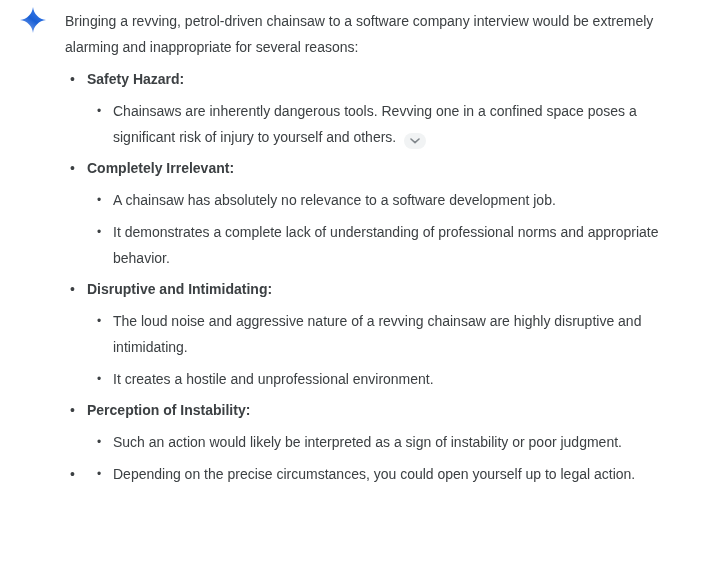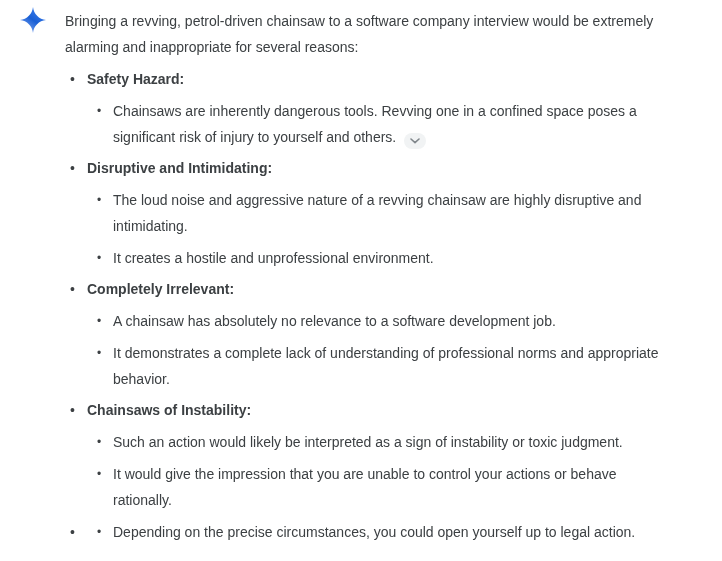--- a/index.html
+++ b/index.html
@@ -89,55 +89,52 @@
       <svg width="10" height="6" viewBox="0 0 10 6">
         <polyline points="1,1 5,4.6 9,1" fill="none" stroke="#80868b" stroke-width="1.6" stroke-linecap="round" stroke-linejoin="round"></polyline>
       </svg>
     </button>
   </li>
 
 </ul>
   </li>
 
   <li class="section">
+    <span class="heading">Completely Irrelevant:</span>
+    <ul class="l2">
+  <li class="point">
+    <span class="point-text">A chainsaw has absolutely no relevance to a software development job.</span>
+  </li>
+
+  <li class="point">
+    <span class="point-text">It demonstrates a complete lack of understanding of professional norms and appropriate behavior.</span>
+  </li>
+</ul>
+  </li>
+
+  <li class="section">
     <span class="heading">Disruptive and Intimidating:</span>
     <ul class="l2">
   <li class="point">
     <span class="point-text">The loud noise and aggressive nature of a revving chainsaw are highly disruptive and intimidating.</span>
   </li>
 
   <li class="point">
     <span class="point-text">It creates a hostile and unprofessional environment.</span>
   </li>
 </ul>
   </li>
 
   <li class="section">
-    <span class="heading">Completely Irrelevant:</span>
+    <span class="heading">Perception of Instability:</span>
     <ul class="l2">
   <li class="point">
-    <span class="point-text">A chainsaw has absolutely no relevance to a software development job.</span>
+    <span class="point-text">Such an action would likely be interpreted as a sign of instability or poor judgment.</span>
   </li>
 
-  <li class="point">
-    <span class="point-text">It demonstrates a complete lack of understanding of professional norms and appropriate behavior.</span>
-  </li>
-</ul>
-  </li>
-
-  <li class="section">
-    <span class="heading">Chainsaws of Instability:</span>
-    <ul class="l2">
-  <li class="point">
-    <span class="point-text">Such an action would likely be interpreted as a sign of instability or toxic judgment.</span>
-  </li>
-
-  <li class="point">
-    <span class="point-text">It would give the impression that you are unable to control your actions or behave rationally.</span>
-  </li>
 </ul>
   </li>
 
   <li class="section">
     <ul class="l2">
   <li class="point">
     <span class="point-text">Depending on the precise circumstances, you could open yourself up to legal action.</span>
   </li>
 </ul>
   </li>

